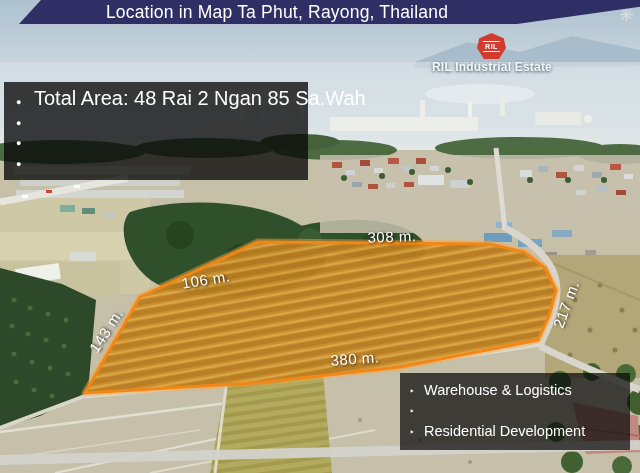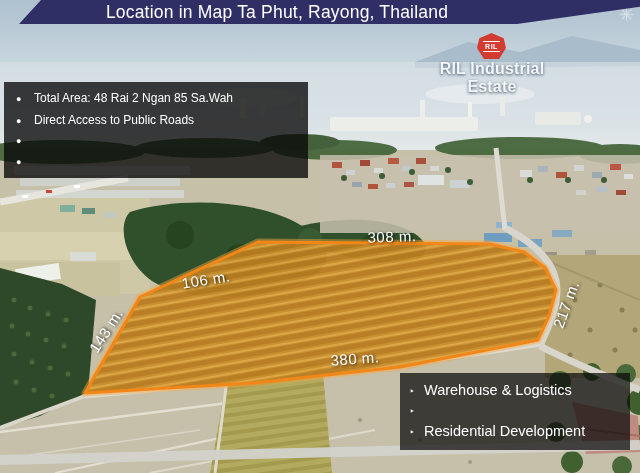--- a/index.html
+++ b/index.html
@@ -31,40 +31,40 @@
     clip-path:polygon(50% 0, 92% 20%, 100% 58%, 76% 100%, 24% 100%, 0 58%, 8% 20%);
     display:flex;align-items:center;justify-content:center;
     z-index:25;
   }
   .logo-icon .mono{
     color:#fff;font-size:7px;font-weight:bold;letter-spacing:.5px;
     border-top:1px solid #fff;border-bottom:1px solid #fff;padding:1px 2px;
   }
   .logo-caption{
     position:absolute;left:428px;top:60px;width:128px;text-align:center;
-    color:#f4f7f9;font-size:16px;font-weight:bold;letter-spacing:.2px;
+    color:#f4f7f9;font-size:12px;font-weight:bold;letter-spacing:.2px;
     text-shadow:0 1px 3px rgba(40,60,80,.9);z-index:25;
   }
 
   
   .watermark{
     position:absolute;right:6px;top:4px;color:#ffffff;opacity:.45;
     font-size:18px;z-index:26;text-shadow:0 0 2px rgba(255,255,255,.6);
   }
 
   
   .info-box{
     position:absolute;left:4px;top:82px;width:304px;
     background:rgba(8,8,8,.78);
     padding:6px 6px 6px 12px;box-sizing:border-box;
     z-index:20;
   }
   .info-line{display:flex;align-items:baseline;line-height:20.5px;}
   .info-line .dot{color:#fff;font-size:9px;width:18px;flex:0 0 18px;}
-  .info-line .txt{color:#fff;font-size:12px;white-space:nowrap;}
+  .info-line .txt{color:#fff;font-size:20px;white-space:nowrap;}
 
   
   .zoning-box{
     position:absolute;left:400px;top:373px;width:230px;
     background:rgba(8,8,8,.72);
     padding:7px 8px 8px 10px;box-sizing:border-box;
     z-index:20;
   }
   .zoning-box .heading{color:#fff;font-size:15px;line-height:20px;white-space:nowrap;}
   .zone-line{display:flex;align-items:baseline;line-height:20px;}
@@ -300,21 +300,20 @@
   </div>
   <div class="logo-caption">RIL Industrial Estate</div>
 
   <div class="info-box">
     <div class="info-line">
       <span class="dot">●</span>
       <span class="txt">Total Area: 48 Rai 2 Ngan 85 Sa.Wah</span>
     </div>
     <div class="info-line">
       <span class="dot">●</span>
-      <span class="txt">Direct Access to Public Roads</span>
     </div>
     <div class="info-line">
       <span class="dot">●</span>
     </div>
     <div class="info-line">
       <span class="dot">●</span>
     </div>
   </div>
 
   <div class="dim dim-top">308 m.</div>

